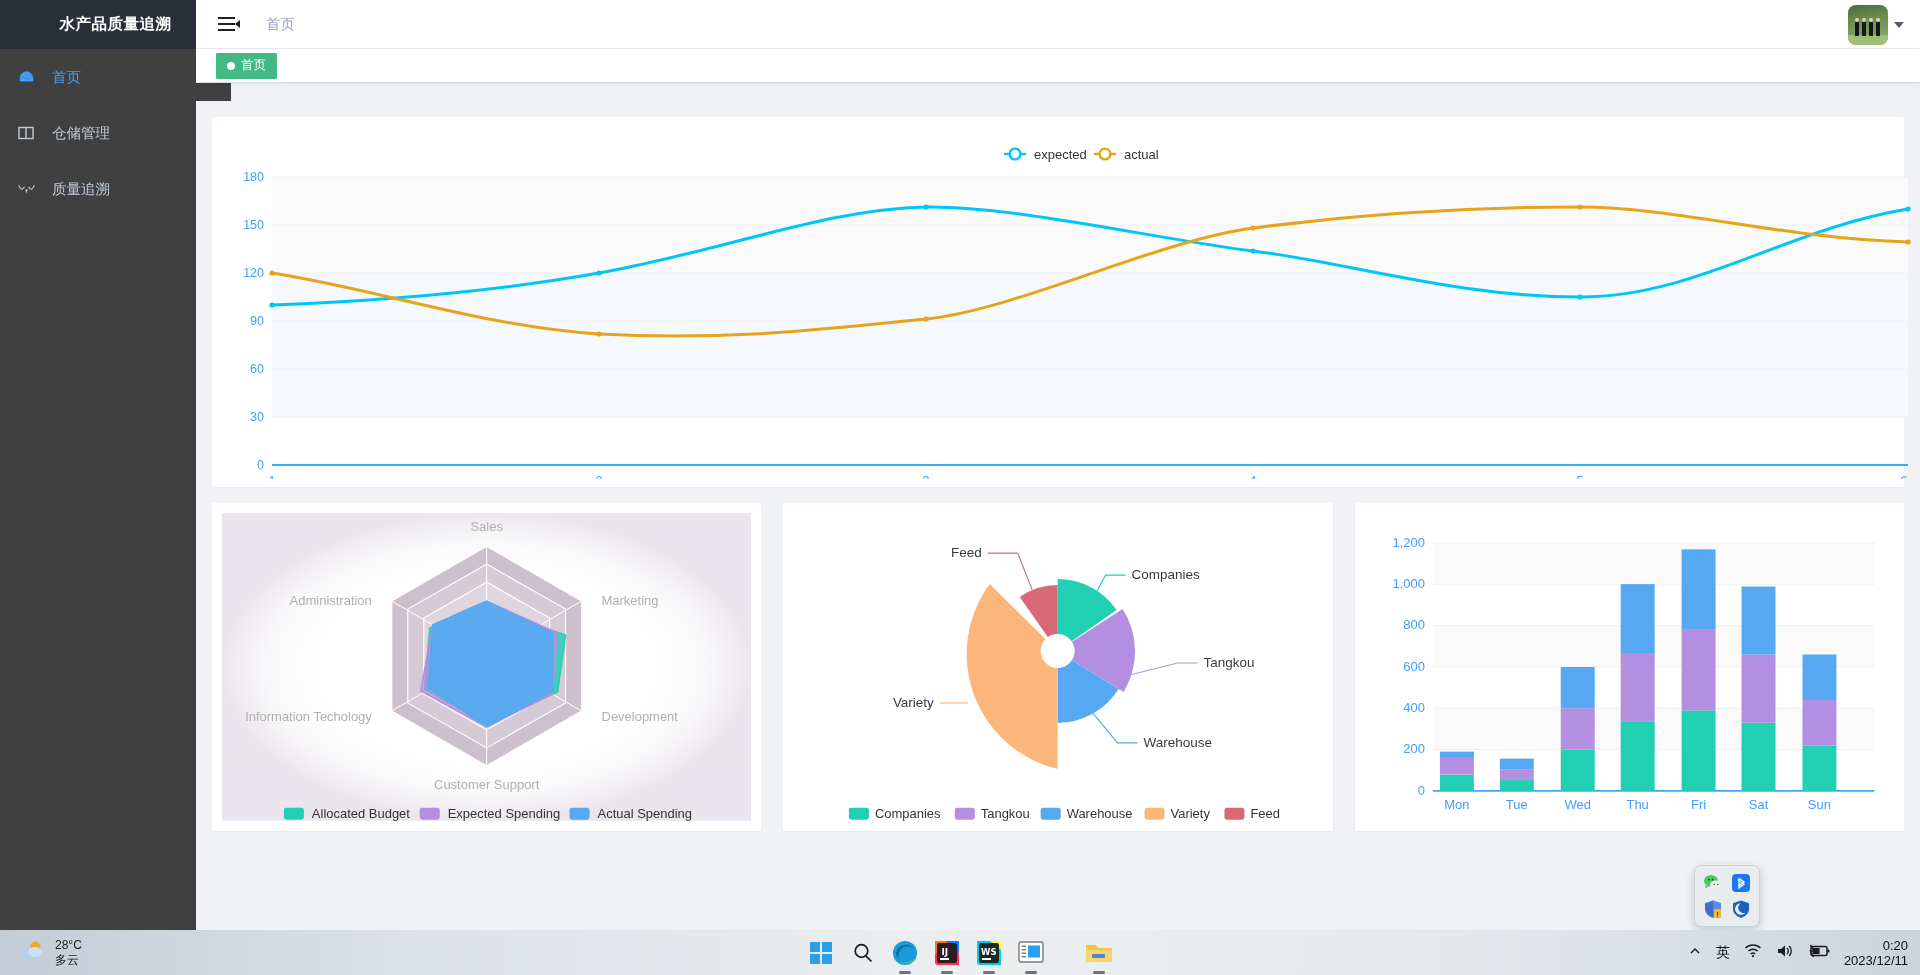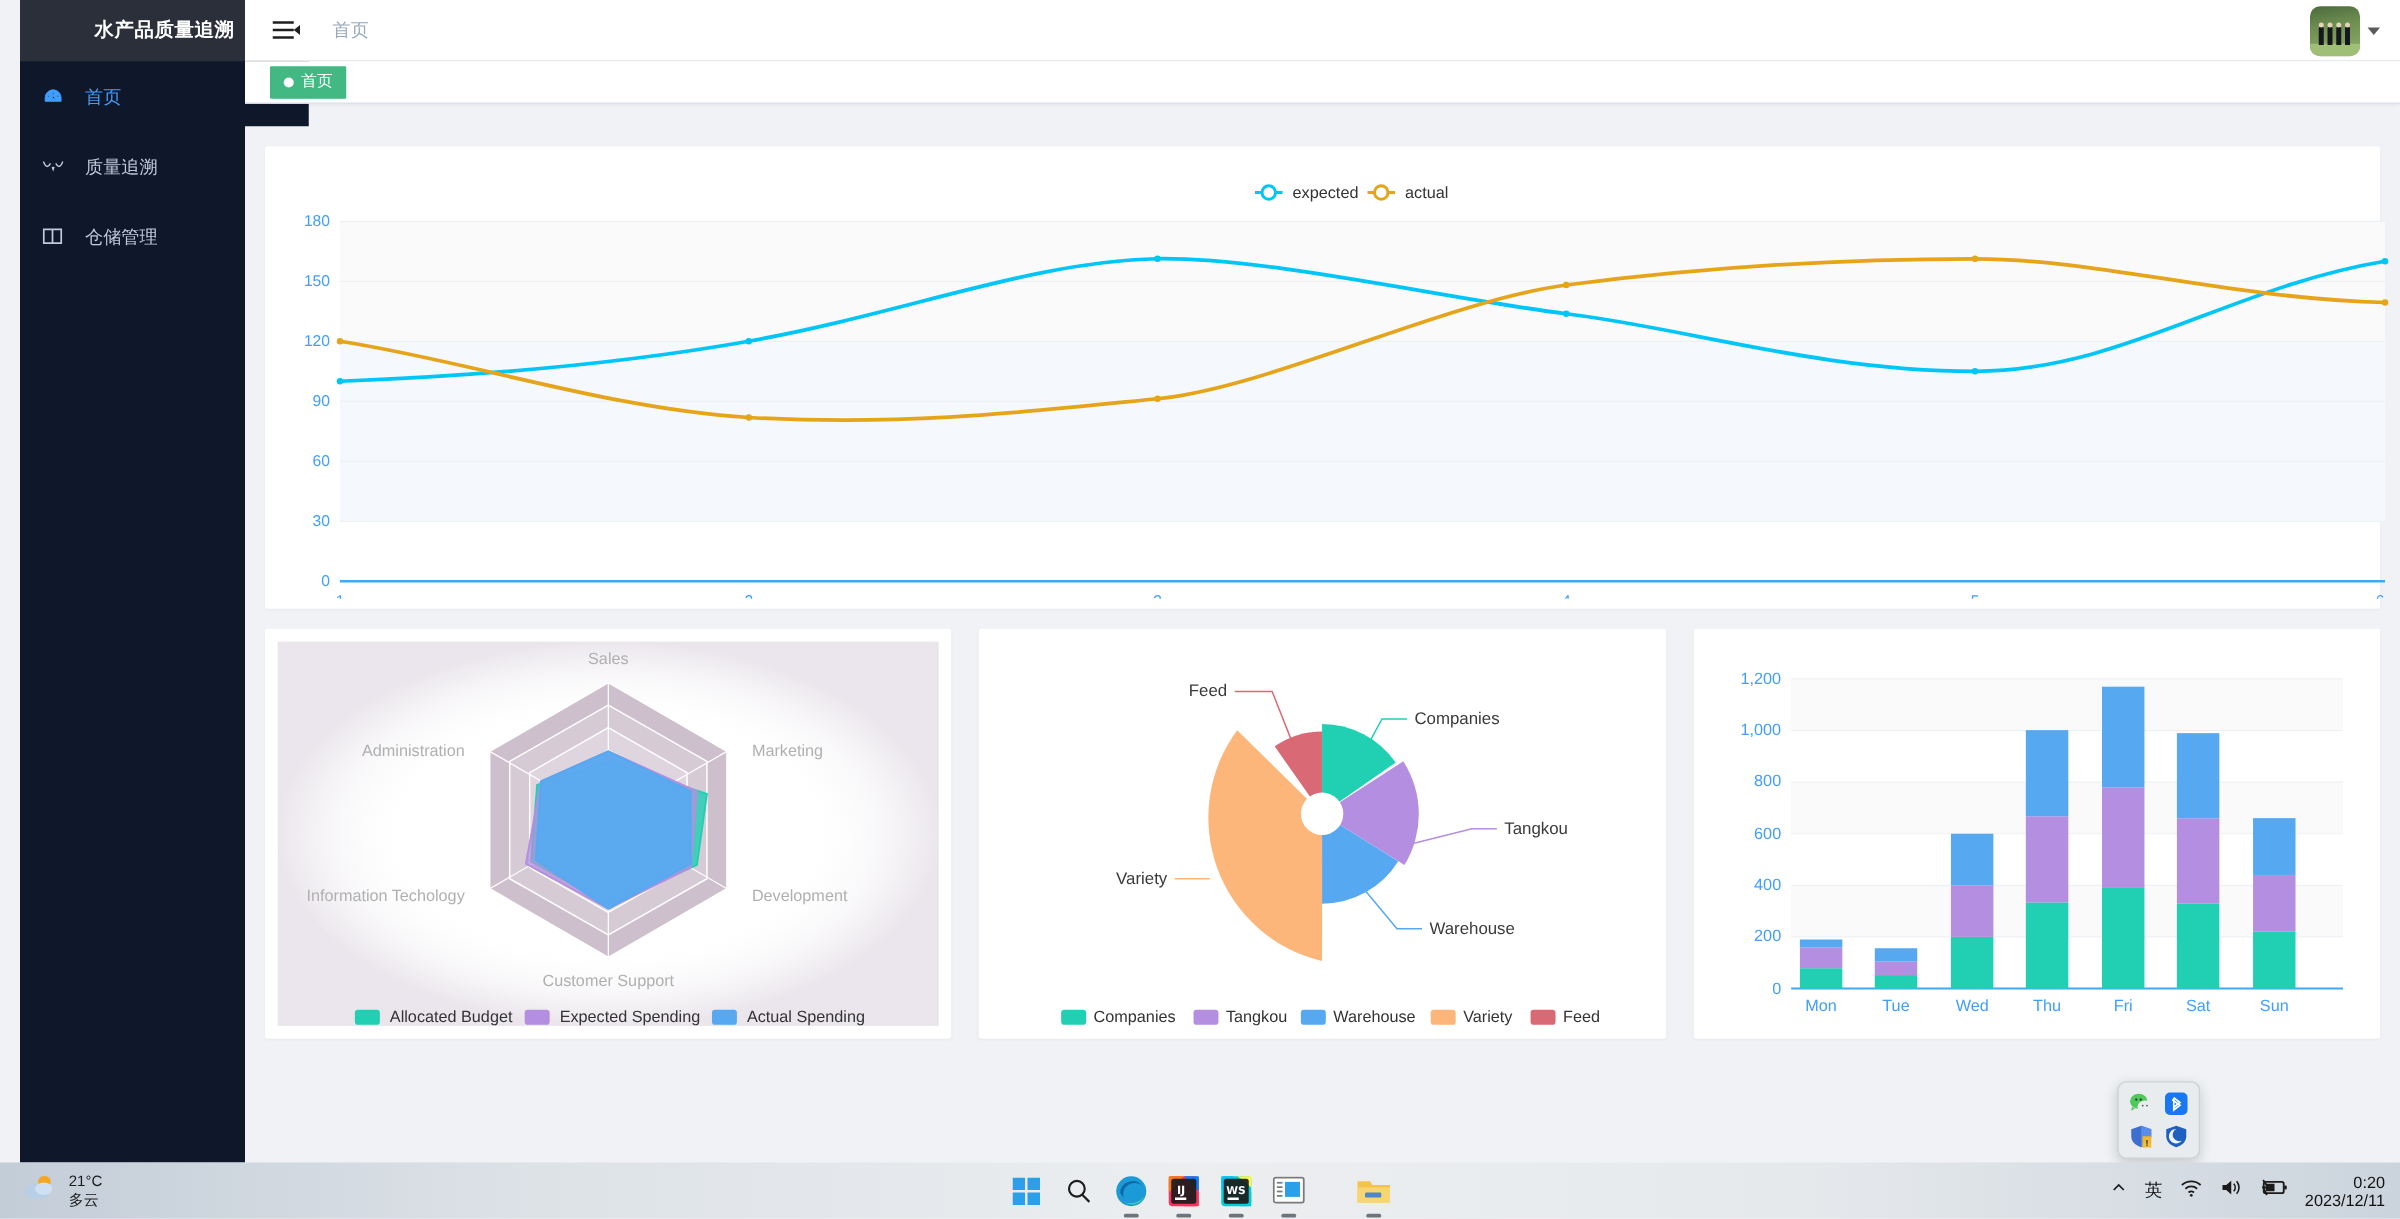--- a/index.html
+++ b/index.html
@@ -6,23 +6,23 @@
   html, body {
     width: 1920px; height: 975px;
     overflow: hidden;
     font-family: "Liberation Sans", sans-serif;
     background: #f0f2f5;
   }
   #app { position: relative; width: 1920px; height: 975px; }
 
   
   .sidebar {
-    position: absolute; left: 16px; top: 0;
+    position: absolute; left: 0; top: 0;
     width: 231px; height: 930px;
-    background: #0f172a;
+    background: #404040;
   }
   .sidebar-logo {
     height: 49px; background: #2b2f3a;
     display: flex; align-items: center; justify-content: center;
     color: #ffffff; font-size: 15.5px; font-weight: bold;
     letter-spacing: .5px;
   }
   .sidebar-menu { padding-top: 0; }
   .menu-item {
     height: 56px; display: flex; align-items: center;
@@ -173,40 +173,40 @@
         <span class="mi-icon">
           <svg width="17" height="17" viewBox="0 0 24 24">
               <path fill="#409eff" d="M12 4a9 9 0 0 0-9 9v4h18v-4a9 9 0 0 0-9-9zm0 3.2a.9.9 0 1 1 0 1.8.9.9 0 0 1 0-1.8zM6.6 10.4a.9.9 0 1 1 0 1.8.9.9 0 0 1 0-1.8zm10.8 0a.9.9 0 1 1 0 1.8.9.9 0 0 1 0-1.8zM12 11l3.4 3.6-4.6-1.2z"></path>
             </svg>
         </span>
         <span class="mi-label">首页</span>
       </div>
 
       <div class="menu-item">
         <span class="mi-icon">
-          <svg width="17" height="13" viewBox="0 0 24 16">
-              <path fill="none" stroke="#bfcbd9" stroke-width="1.6" d="M1 2 q4 10 8 2 M23 2 q-4 10 -8 2 M11 8 l1 3 l1 -3"></path>
-            </svg>
-        </span>
-        <span class="mi-label">质量追溯</span>
-        <span class="chev">
-          <svg width="12" height="12" viewBox="0 0 12 12">
-              <path fill="none" stroke="#bfcbd9" stroke-width="1.4" d="M2.5 4.5 L6 8 L9.5 4.5"></path>
-            </svg>
-        </span>
-      </div>
-
-      <div class="menu-item">
-        <span class="mi-icon">
           <svg width="16" height="16" viewBox="0 0 16 16">
               <rect x="1" y="2.5" width="14" height="11" fill="none" stroke="#bfcbd9" stroke-width="1.4"></rect>
               <line x1="8" y1="2.5" x2="8" y2="13.5" stroke="#bfcbd9" stroke-width="1.4"></line>
             </svg>
         </span>
         <span class="mi-label">仓储管理</span>
+        <span class="chev">
+          <svg width="12" height="12" viewBox="0 0 12 12">
+              <path fill="none" stroke="#bfcbd9" stroke-width="1.4" d="M2.5 4.5 L6 8 L9.5 4.5"></path>
+            </svg>
+        </span>
+      </div>
+
+      <div class="menu-item">
+        <span class="mi-icon">
+          <svg width="17" height="13" viewBox="0 0 24 16">
+              <path fill="none" stroke="#bfcbd9" stroke-width="1.6" d="M1 2 q4 10 8 2 M23 2 q-4 10 -8 2 M11 8 l1 3 l1 -3"></path>
+            </svg>
+        </span>
+        <span class="mi-label">质量追溯</span>
         <span class="chev">
           <svg width="12" height="12" viewBox="0 0 12 12">
               <path fill="none" stroke="#bfcbd9" stroke-width="1.4" d="M2.5 4.5 L6 8 L9.5 4.5"></path>
             </svg>
         </span>
       </div>
 
 
 
 
@@ -523,21 +523,21 @@
   <div class="taskbar">
     <div class="tb-weather">
       <span>
         <svg width="28" height="24" viewBox="0 0 28 24">
           <circle cx="17.5" cy="7.5" r="5" fill="#f5a623"></circle>
           <ellipse cx="12" cy="15" rx="10" ry="6" fill="#b8cfe8"></ellipse>
           <ellipse cx="17" cy="13" rx="7" ry="5" fill="#cfe0f2"></ellipse>
         </svg>
       </span>
       <div>
-        <div class="tb-weather-text">21°C</div>
+        <div class="tb-weather-text">28°C</div>
         <div class="tb-weather-text">多云</div>
       </div>
     </div>
 
     <div class="tb-center">
       <span class="tb-icon">
         <svg width="22" height="22" viewBox="0 0 22 22">
           <rect x="0" y="0" width="10" height="10" fill="#2b9fe8"></rect>
           <rect x="12" y="0" width="10" height="10" fill="#2b9fe8"></rect>
           <rect x="0" y="12" width="10" height="10" fill="#2b9fe8"></rect>

